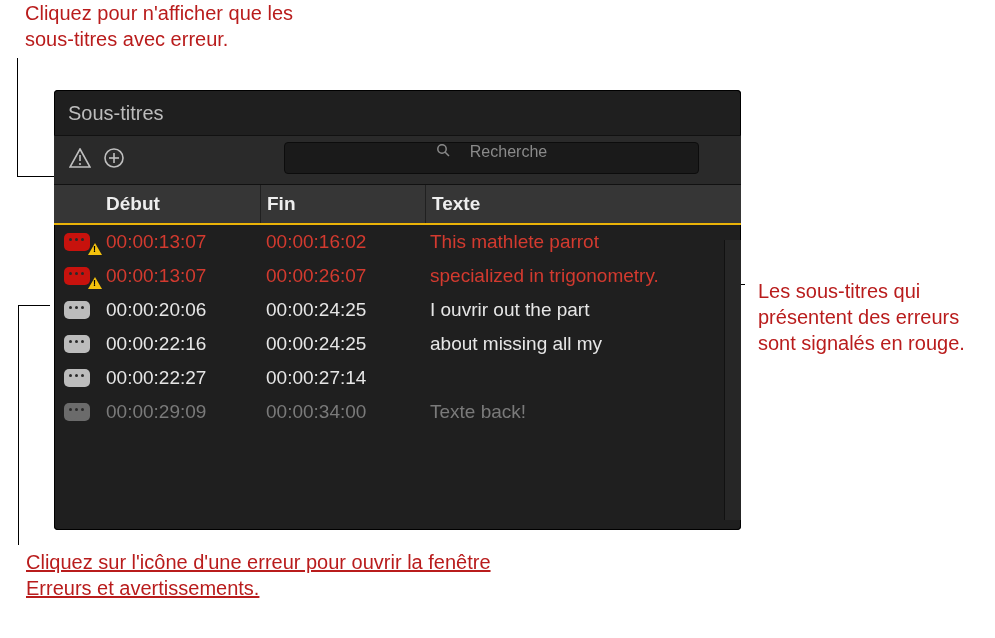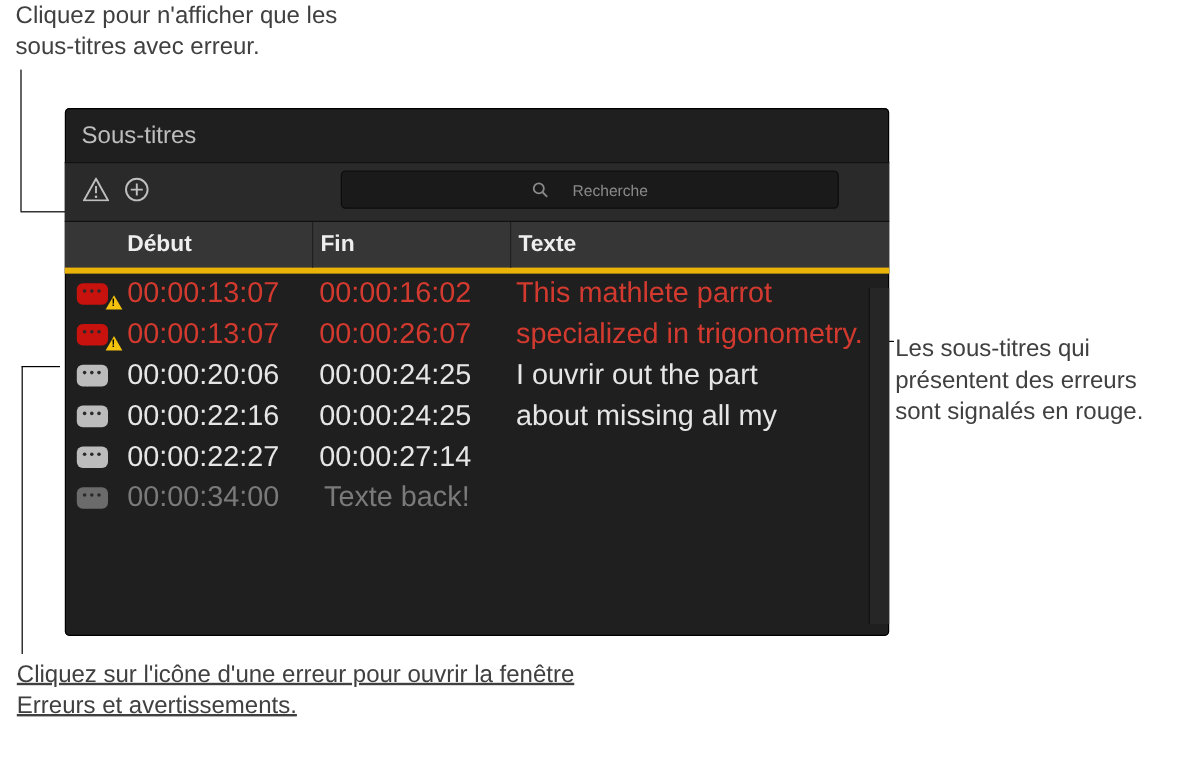--- a/index.html
+++ b/index.html
@@ -9,21 +9,22 @@
     height: 638px;
     background: #fff;
     font-family: -apple-system, "Helvetica Neue", Arial, sans-serif;
     font-size: 20px;
     color: #222;
     position: relative;
   }
   .annotation {
     position: absolute;
     line-height: 1.3;
-    color: #404040;
+    color: #b91c1c;
+    margin-left: 12px;
   }
   .ann-top { left: 13px; top: 0px; width: 320px; }
   .ann-right { left: 746px; top: 278px; width: 240px; }
   .ann-bottom { left: 14px; top: 549px; width: 500px; text-decoration: underline; }
 
   
   .leader { position: absolute; background: #000; }
   .leader-top-v { left: 17px; top: 58px; width: 1px; height: 118px; }
   .leader-top-h { left: 17px; top: 176px; height: 1px; width: 43px; }
 
@@ -66,40 +67,40 @@
     color: #bfbfbf;
   }
   .spacer { flex: 0 0 150px; }
   .search {
     flex: 1;
     background: #1a1a1a;
     border: 1px solid #0c0c0c;
     border-radius: 4px;
     height: 30px;
     display: flex;
-    align-items: center;
+    align-items: flex-start;
     color: #8a8a8a;
-    font-size: 13px;
+    font-size: 16px;
     justify-content: center;
     gap: 20px;
     margin-right: 30px;
   }
   .headers {
     display: flex;
     background: #363636;
-    border-bottom: 5px solid #eab308;
+    border-bottom: 2px solid #eab308;
     font-size: 19px;
     color: #eee;
     font-weight: 600;
   }
   .col-icon { width: 46px; }
   .col-start { width: 148px; padding: 8px 6px; border-right: 1px solid #202020;}
   .col-end { width: 152px; padding: 8px 6px; border-right: 1px solid #202020;}
   .col-text { flex: 1; padding: 8px 6px; }
-  .rows { font-size: 24px; }
+  .rows { font-size: 19px; }
   .row {
     display: flex;
     align-items: center;
     height: 34px;
   }
   .row.error { color: #d33a2f; }
   .row.normal { color: #e6e6e6; }
   .row.dim { color: #7a7a7a; }
   .c-icon { width:46px; display:flex; justify-content:center; align-items:center; position:relative;}
   .c-start { width:148px; padding: 0 6px; white-space:nowrap;}
@@ -260,19 +261,20 @@
       <div class="row dim">
         <div class="c-icon">
           <div class="bubble dim">
             <div class="dots">
               <i></i>
               <i></i>
               <i></i>
             </div>
           </div>
         </div>
+        <div class="c-start">00:00:29:09</div>
         <div class="c-end">00:00:34:00</div>
         <div class="c-text">Texte back!</div>
       </div>
     </div>
 
   <div class="scroll-gutter"></div>
 </div>
 
 </body></html>

